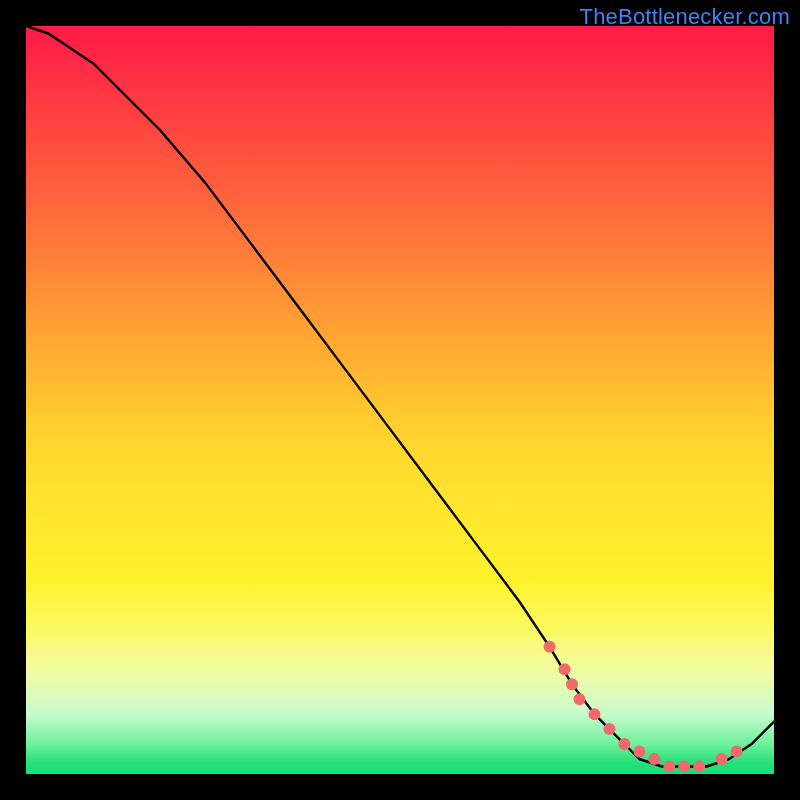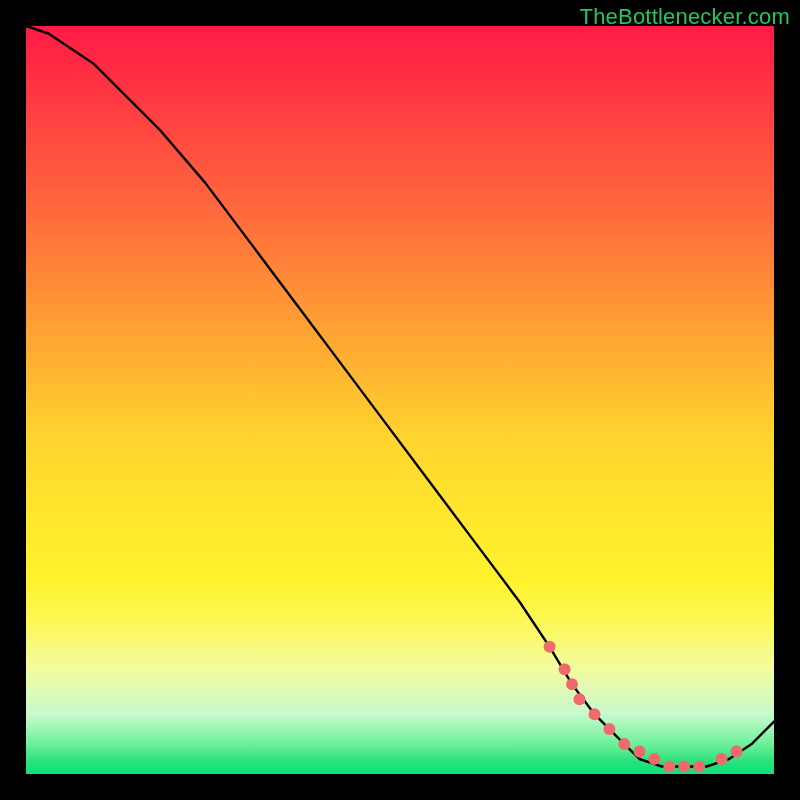--- a/index.html
+++ b/index.html
@@ -45,21 +45,21 @@
     position: absolute;
     inset: 0;
     width: 748px;
     height: 748px;
     overflow: visible;
   }
   .watermark {
     position: absolute;
     top: 4px;
     right: 10px;
-    color: #22c55e;
+    color: #3b82f6;
     font-size: 22px;
     font-weight: 500;
     letter-spacing: 0.2px;
     user-select: none;
   }
 </style>
 </head>
 <body>
 
 <div class="frame">

